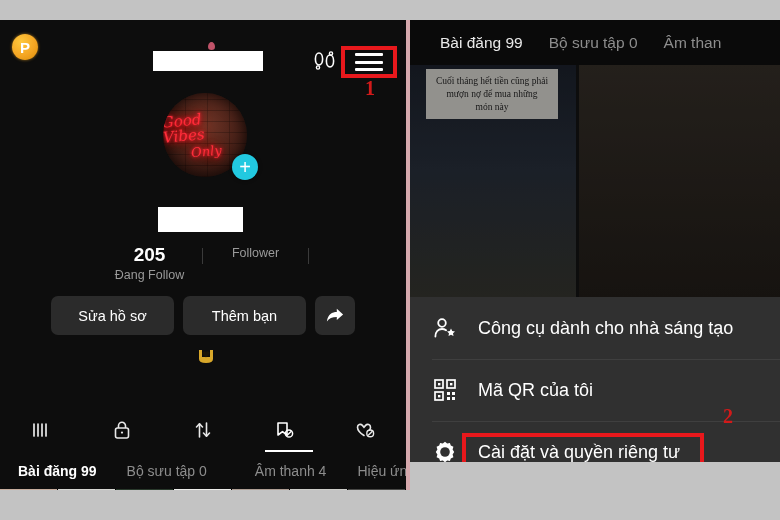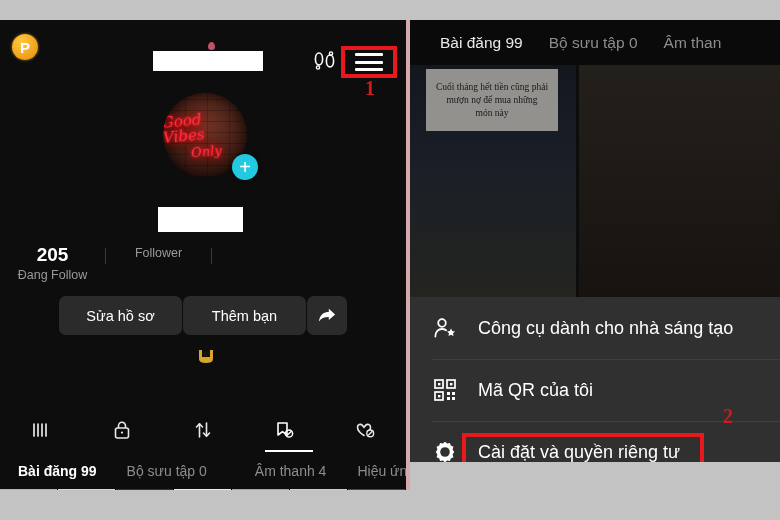--- a/index.html
+++ b/index.html
@@ -50,28 +50,28 @@
     text-shadow:0 0 3px #ff2d3a, 0 0 7px #ff0018, 0 0 12px #b40010; }
   .neon span.l2{ font-size:13px; margin-top:3px; }
   .plus-btn{ position:absolute; right:-11px; bottom:-3px; width:26px; height:26px;
     border-radius:50%; background:#22c9e0; color:#fff; font-size:20px;
     display:flex; align-items:center; justify-content:center; font-weight:300;
     box-shadow:0 0 4px rgba(0,0,0,.4); }
   .handle-redact{ position:absolute; left:158px; top:187px; width:85px; height:25px;
     background:#fff; }
 
   .stats{ position:absolute; top:224px; left:0; width:100%;
-    display:flex; align-items:flex-start; }
+    display:flex; justify-content:center; align-items:flex-start; }
   .stat{ width:105px; text-align:center; }
   .stat .num{ color:#fff; font-size:19px; font-weight:bold; line-height:1.15; }
   .stat .lbl{ color:#9a9a9a; font-size:12.5px; margin-top:2px; }
   .stat-div{ width:1px; height:16px; background:#3a3a3a; margin-top:4px; }
 
   .actions{ position:absolute; top:276px; left:0; width:100%;
-    display:flex; justify-content:center; gap:1px; }
+    display:flex; justify-content:center; gap:9px; }
   .act-btn{ height:39px; background:#2b2b2b; border-radius:7px; color:#fff;
     font-size:14.5px; display:flex; align-items:center; justify-content:center; }
   .act-wide{ width:123px; }
   .act-sq{ width:40px; }
   .share-arrow{ width:20px; height:18px; color:#fff; }
 
   .heart-hands{ position:absolute; left:196px; top:328px; width:20px; height:16px; }
 
   .links{ position:absolute; top:355px; left:0; width:100%;
     display:flex; justify-content:center; align-items:center; gap:9px; }
@@ -111,21 +111,21 @@
     background:#6d6d6d; border-radius:3px; }
 
   .grid{ position:absolute; top:45px; left:0; width:100%; height:232px;
     display:flex; gap:3px; }
   .cell{ position:relative; overflow:hidden; filter:brightness(.62); }
   .cell.c1{ flex:0 0 166px; }
   .cell.c2{ flex:0 0 166px; }
   .cell.c3{ flex:1 1 auto; }
   .cap{ position:absolute; background:#eceae4; color:#2a2a2a;
     font-family:"Liberation Serif", serif; font-size:9.5px; line-height:1.35;
-    text-align:center; padding:12px 4px; }
+    text-align:center; padding:6px 4px; }
   .ovl{ position:absolute; color:#f2efe8; font-family:"Liberation Serif", serif;
     font-size:11px; line-height:1.4; text-shadow:0 1px 2px rgba(0,0,0,.8); }
   .tt-badge{ position:absolute; left:9px; bottom:48px; width:19px; height:19px;
     background:#121212; border-radius:4px; color:#fff; font-size:12px;
     display:flex; align-items:center; justify-content:center; }
 
   .sheet{ position:absolute; left:0; bottom:28px; width:100%; top:277px;
     background:#303030; }
   .menu-item{ position:relative; height:62px; display:flex; align-items:center;
     padding-left:22px; }

